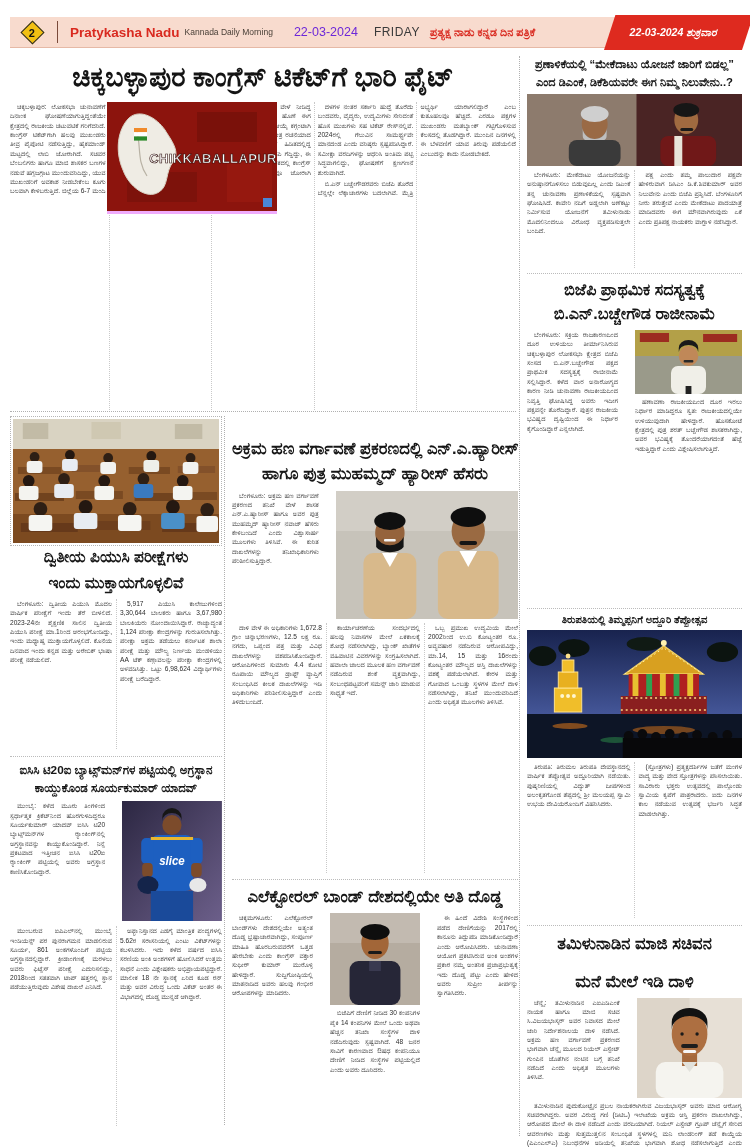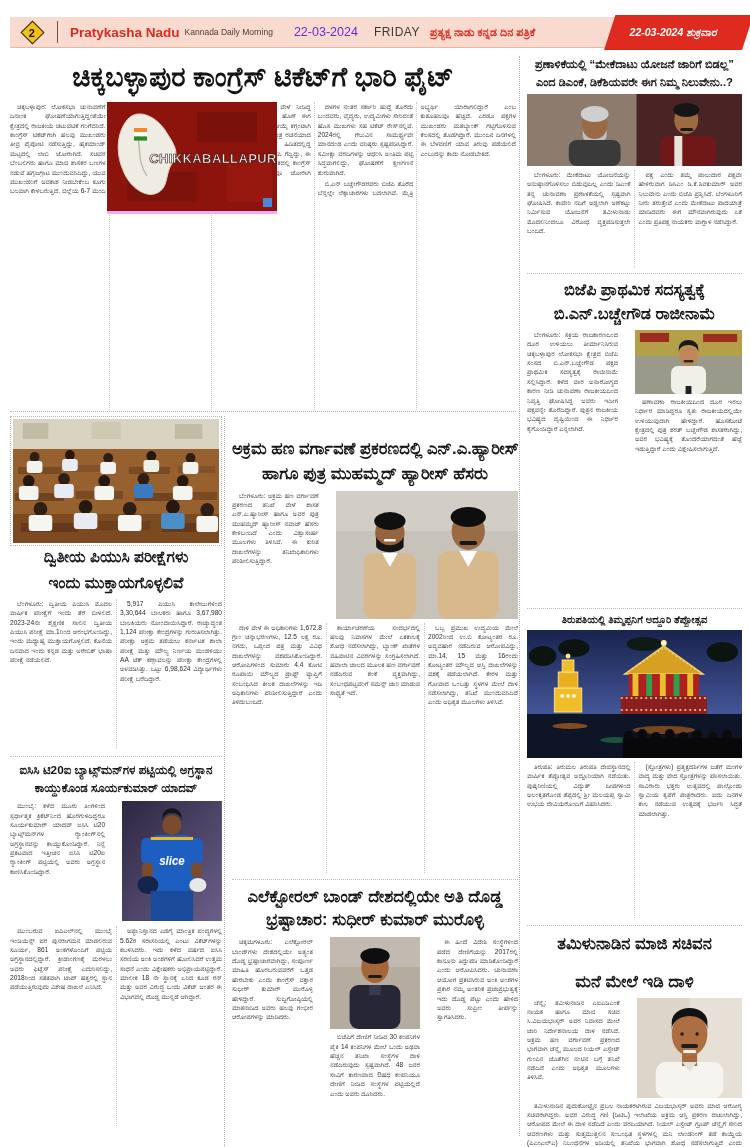--- a/index.html
+++ b/index.html
@@ -246,21 +246,20 @@
     </div>
   </div>
 
   <div class="bodytext cols3" style="height:250px; margin-top:4px;">
     <span class="para">ದಾಳಿ ವೇಳೆ ಈ ಅಧಿಕಾರಿಗಳು 1,672.8 ಗ್ರಾಂ ಚಿನ್ನಾಭರಣಗಳು, 12.5 ಲಕ್ಷ ರೂ. ನಗದು, ಒಪ್ಪಂದ ಪತ್ರ ಮತ್ತು ವಿವಿಧ ದಾಖಲೆಗಳನ್ನು ವಶಪಡಿಸಿಕೊಂಡಿದ್ದಾರೆ. ಆರೋಪಿಗಳಿಂದ ಸುಮಾರು 4.4 ಕೋಟಿ ರೂಪಾಯಿ ಮೌಲ್ಯದ ಡ್ರಾಫ್ಟ್ ವ್ಯಾಪ್ತಿಗೆ ಸಂಬಂಧಿಸಿದ ಕೀಲಕ ದಾಖಲೆಗಳನ್ನು ಇಡಿ ಅಧಿಕಾರಿಗಳು ಪರಿಶೀಲಿಸುತ್ತಿದ್ದಾರೆ ಎಂದು ತಿಳಿದುಬಂದಿದೆ.</span>
     <span class="para">ಕಾರ್ಯಾಚರಣೆಯ ಸಂದರ್ಭದಲ್ಲಿ ಹಲವು ನಿವಾಸಗಳ ಮೇಲೆ ಏಕಕಾಲಕ್ಕೆ ಶೋಧ ನಡೆಸಲಾಗಿದ್ದು, ಬ್ಯಾಂಕ್ ಖಾತೆಗಳ ವಹಿವಾಟಿನ ವಿವರಗಳನ್ನು ಸಂಗ್ರಹಿಸಲಾಗಿದೆ. ಹವಾಲಾ ಜಾಲದ ಮೂಲಕ ಹಣ ವರ್ಗಾವಣೆ ನಡೆದಿರುವ ಶಂಕೆ ವ್ಯಕ್ತವಾಗಿದ್ದು, ಸಂಬಂಧಪಟ್ಟವರಿಗೆ ಸಮನ್ಸ್ ಜಾರಿ ಮಾಡುವ ಸಾಧ್ಯತೆ ಇದೆ.</span>
     <span class="para">ಒಬ್ಬ ಪ್ರಮುಖ ಉದ್ಯಮಿಯ ಮೇಲೆ 2002ರಿಂದ ಉ.ಬಿ ಕೋಟ್ಯಂತರ ರೂ. ಅವ್ಯವಹಾರ ನಡೆದಿರುವ ಆರೋಪವಿದ್ದು, ಮಾ.14, 15 ಮತ್ತು 16ರಂದು ಕೋಟ್ಯಂತರ ಮೌಲ್ಯದ ಆಸ್ತಿ ದಾಖಲೆಗಳನ್ನು ವಶಕ್ಕೆ ಪಡೆಯಲಾಗಿದೆ. ಕೇರಳ ಮತ್ತು ಗೋವಾದ ಒಂಬತ್ತು ಸ್ಥಳಗಳ ಮೇಲೆ ದಾಳಿ ನಡೆಸಲಾಗಿದ್ದು, ತನಿಖೆ ಮುಂದುವರಿದಿದೆ ಎಂದು ಅಧಿಕೃತ ಮೂಲಗಳು ತಿಳಿಸಿವೆ.</span>
   </div>
 
   <div class="h2l bond-h">ಎಲೆಕ್ಟೋರಲ್ ಬಾಂಡ್ ದೇಶದಲ್ಲಿಯೇ ಅತಿ ದೊಡ್ಡ</div>
-  <div class="h2l bond-h" style="margin-top:0; border-top:none; padding-top:0;">ಭ್ರಷ್ಟಾಚಾರ: ಸುಧೀರ್ ಕುಮಾರ್ ಮುರೊಳ್ಳಿ</div>
 
   <div class="flexrow" style="margin-top:5px;">
     <div class="bodytext" style="width:90px; height:212px;">
       <span class="para">ಚಿಕ್ಕಮಗಳೂರು: ಎಲೆಕ್ಟೋರಲ್ ಬಾಂಡ್‌ಗಳು ದೇಶದಲ್ಲಿಯೇ ಅತ್ಯಂತ ದೊಡ್ಡ ಭ್ರಷ್ಟಾಚಾರವಾಗಿದ್ದು, ಸಂಪೂರ್ಣ ಮಾಹಿತಿ ಹೊರಬರುವವರೆಗೆ ಒತ್ತಡ ಹೇರಬೇಕು ಎಂದು ಕಾಂಗ್ರೆಸ್ ವಕ್ತಾರ ಸುಧೀರ್ ಕುಮಾರ್ ಮುರೊಳ್ಳಿ ಹೇಳಿದ್ದಾರೆ. ಸುದ್ದಿಗೋಷ್ಠಿಯಲ್ಲಿ ಮಾತನಾಡಿದ ಅವರು ಹಲವು ಗಂಭೀರ ಆರೋಪಗಳನ್ನು ಮಾಡಿದರು.</span>
     </div>
     <div style="width:90px;">
       <div class="photo" style="width:90px; height:92px;">
         <svg viewBox="0 0 92 92" preserveAspectRatio="none">
           <rect x="0" y="0" width="92" height="92" fill="#b5aca0"></rect>
           <rect x="0" y="0" width="92" height="30" fill="#c2bab0"></rect>

